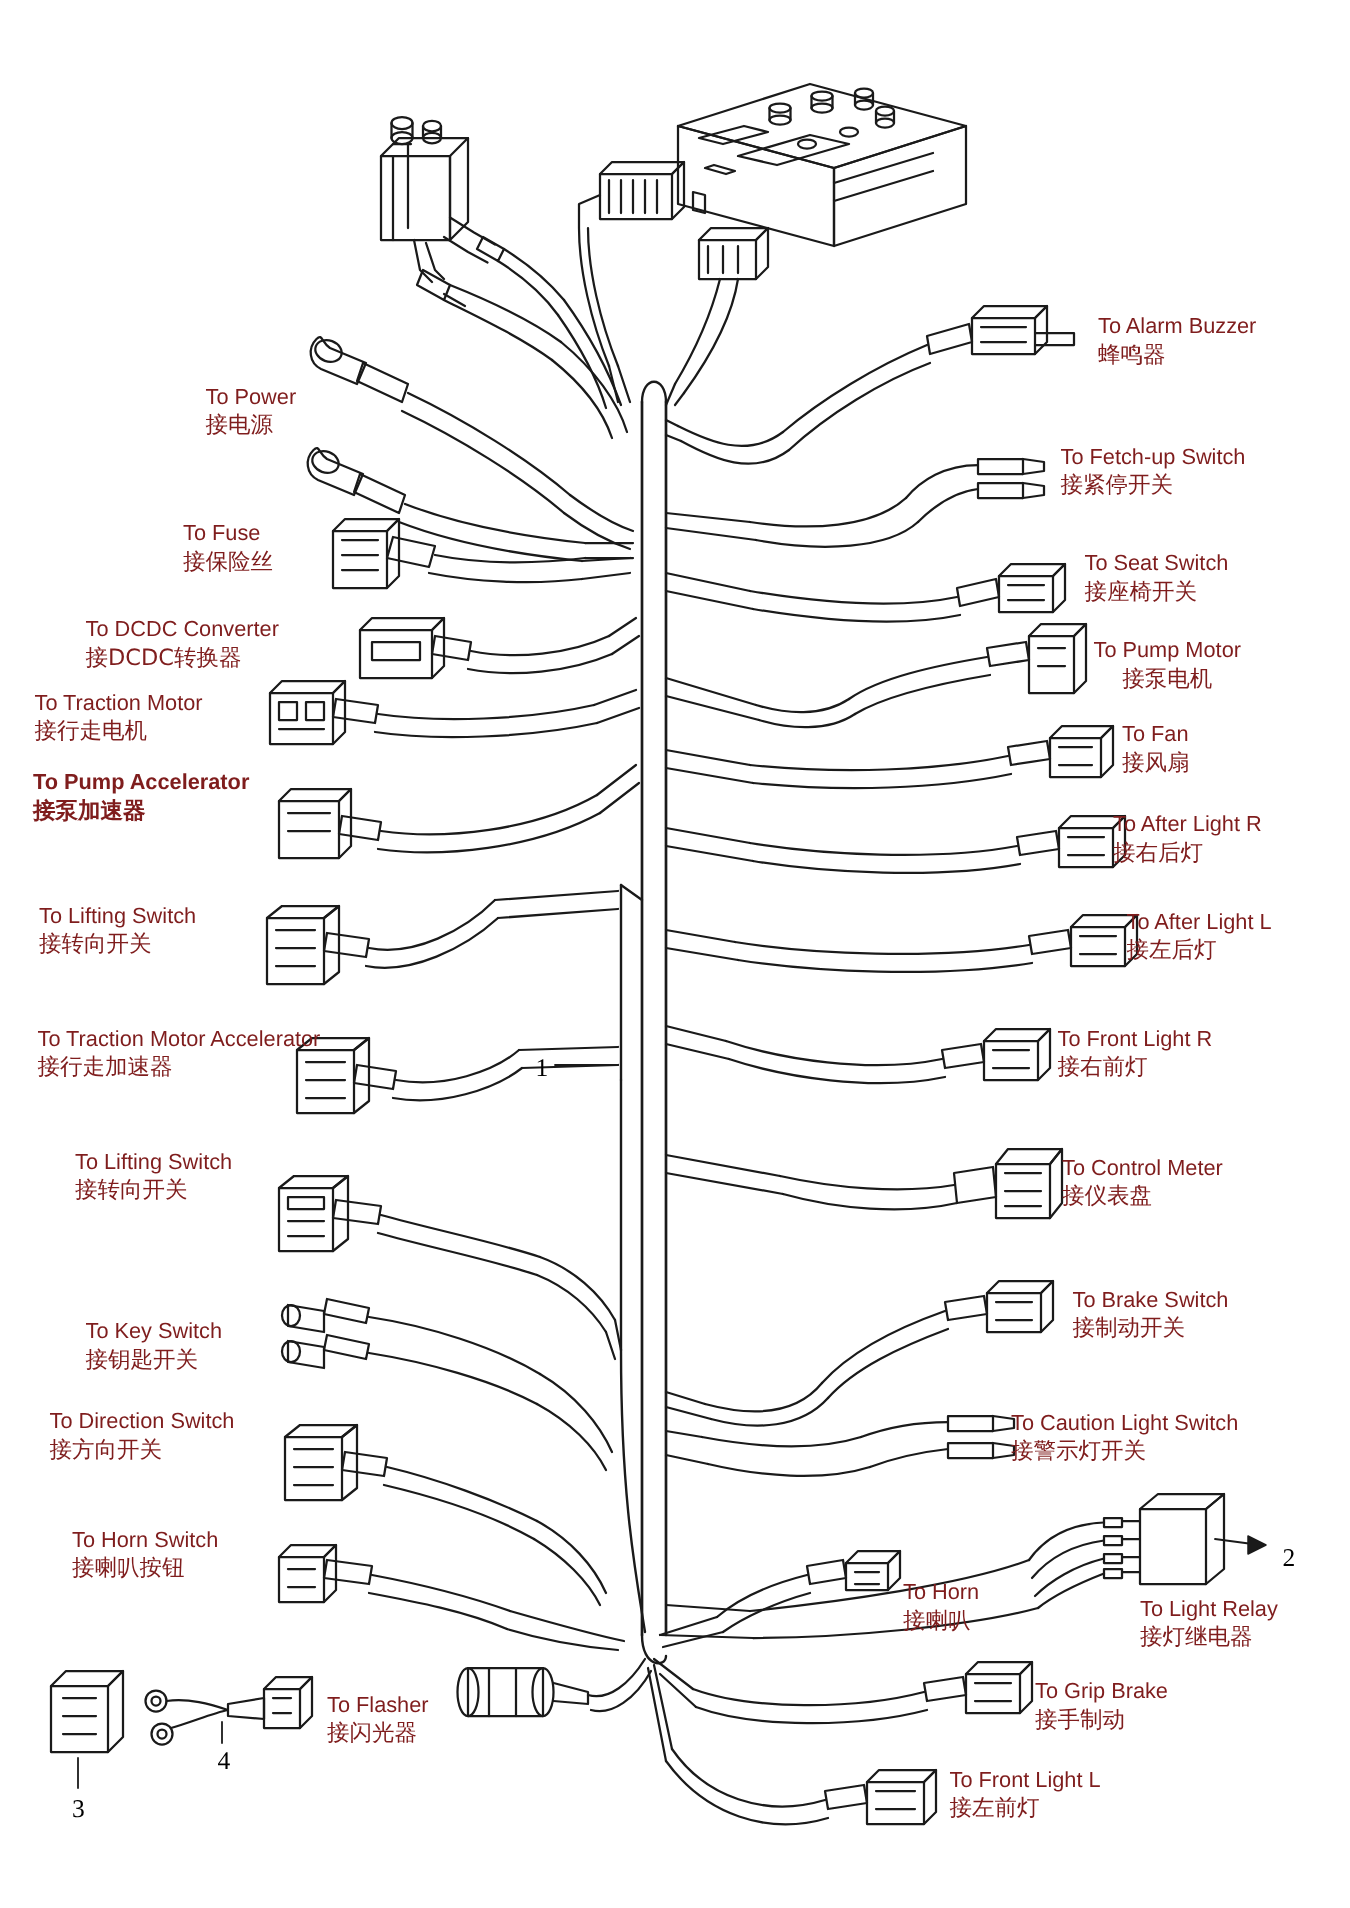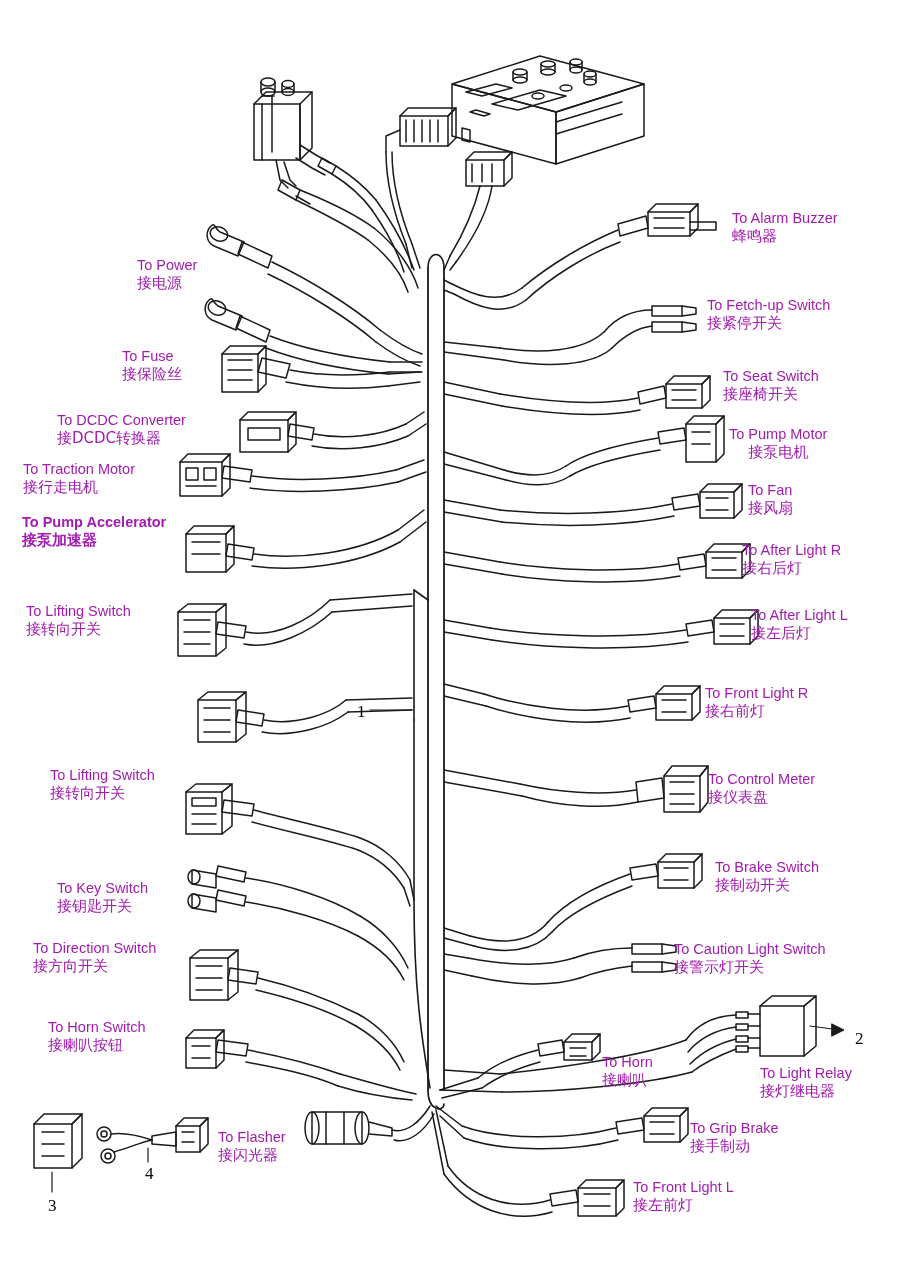--- a/index.html
+++ b/index.html
@@ -17,21 +17,21 @@
   }
   #diagram-svg {
     position: absolute;
     left: 0;
     top: 0;
     width: 900px;
     height: 1272px;
   }
   .label {
     position: absolute;
-    color: #a21caf;
+    color: #7f1d1d;
     line-height: 1.25;
     white-space: nowrap;
   }
   .label .en {
     display: block;
     font-size: 14.5px;
     font-family: "Liberation Sans", sans-serif;
   }
   .label .zh {
     display: block;
@@ -537,20 +537,24 @@
     <span class="zh">接行走电机</span>
   </div>
   <div class="label" style="left:22px; top:513px;font-weight:bold;">
     <span class="en">To Pump Accelerator</span>
     <span class="zh">接泵加速器</span>
   </div>
   <div class="label" style="left:26px; top:602px;">
     <span class="en">To Lifting Switch</span>
     <span class="zh">接转向开关</span>
   </div>
+  <div class="label" style="left:25px; top:684px;">
+    <span class="en">To Traction Motor  Accelerator</span>
+    <span class="zh">接行走加速器</span>
+  </div>
   <div class="label" style="left:50px; top:766px;">
     <span class="en">To Lifting Switch</span>
     <span class="zh">接转向开关</span>
   </div>
   <div class="label" style="left:57px; top:879px;">
     <span class="en">To Key Switch</span>
     <span class="zh">接钥匙开关</span>
   </div>
   <div class="label" style="left:33px; top:939px;">
     <span class="en">To Direction Switch</span>

